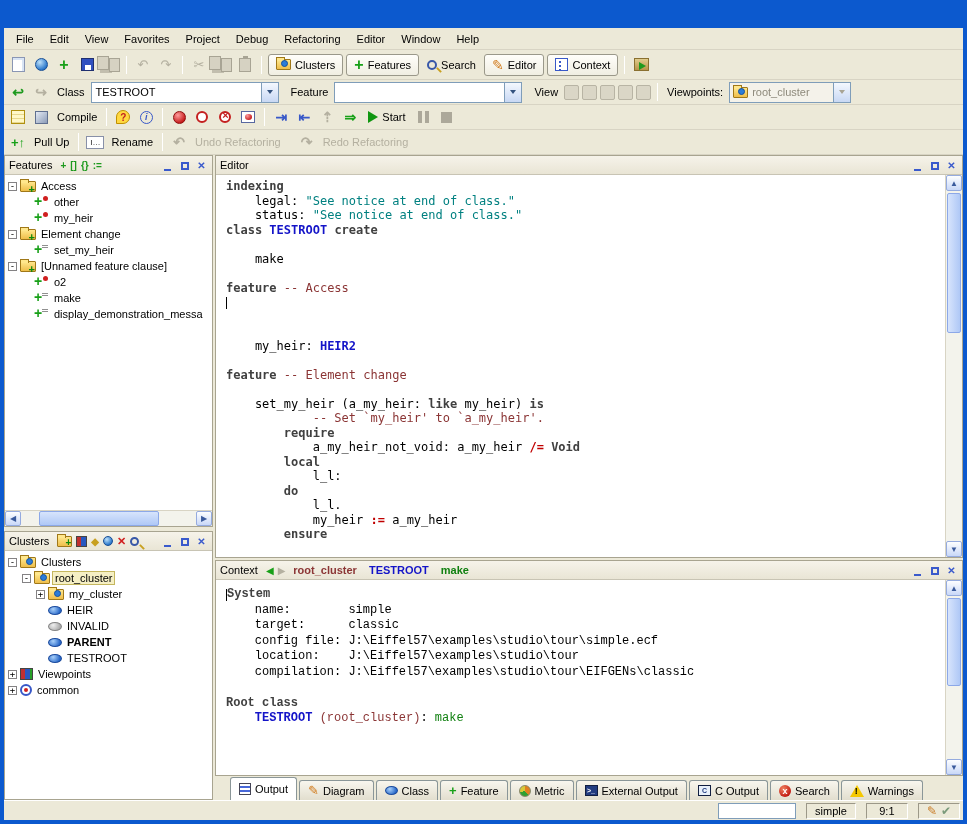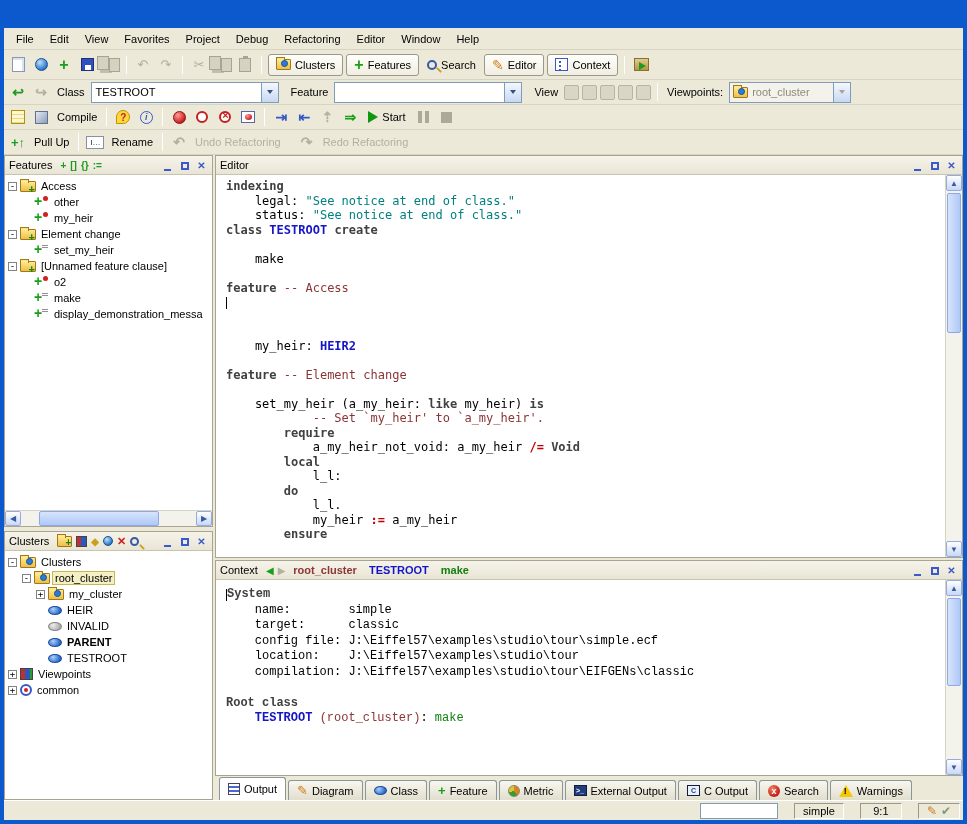--- a/index.html
+++ b/index.html
@@ -151,21 +151,21 @@
   .ti-class { width:13px; height:9px; border-radius:50%; background:radial-gradient(circle at 35% 30%,#A8D0FA,#2868C8 75%); border:1px solid #1A4A9E; }
   .ti-feature { color:#18A018; font-weight:bold; font-size:13px; }
   .ti-feature::before { content:"+"; }
   .ti-metric { width:12px; height:12px; border-radius:50%; background:conic-gradient(#E08020 0 40%,#30A030 40% 70%,#D8C838 70%); border:1px solid #886; }
   .ti-external-output,.ti-c-output { width:13px; height:11px; background:#223C80; color:#fff; font-size:7px; font-weight:bold; display:inline-flex; align-items:center; justify-content:center; border:1px solid #111E40; }
   .ti-c-output { background:#E8F0FA; color:#223C80; }
   .ti-errors { width:12px; height:12px; border-radius:50%; background:radial-gradient(circle at 35% 30%,#F08060,#C01810 75%); color:#fff; font-size:9px; font-weight:bold; display:inline-flex; align-items:center; justify-content:center; }
   .ti-warnings { width:0; height:0; border-left:7px solid transparent; border-right:7px solid transparent; border-bottom:12px solid #F5C800; position:relative; }
   .ti-warnings::after { content:"!"; position:absolute; left:-2px; top:1px; font-size:9px; font-weight:bold; color:#000; }
   
-  .statusbar { position:absolute; left:0; right:0; bottom:0; height:20px; background:#ECE9D8; border-top:1px solid #fff; display:flex; align-items:center; gap:16px; padding:0 3px; font-size:11px; }
+  .statusbar { position:absolute; left:0; right:0; bottom:0; height:20px; background:#ECE9D8; border-top:1px solid #fff; display:flex; align-items:center; gap:10px; padding:0 3px; font-size:11px; }
   .stspace { flex:1; }
   .stinput { width:78px; height:16px; border:1px solid #7F9DB9; background:#fff; font-size:11px; padding:0 3px; font-family:"Liberation Sans",sans-serif; }
   .stcell { height:16px; padding:1px 8px; border:1px solid; border-color:#9C9888 #FFF #FFF #9C9888; display:flex; align-items:center; }
   .sticon { font-size:12px; }
 </style>
 </head>
 <body>
 
 <div id="win">
   <div class="inner">
@@ -543,21 +543,21 @@
               <div class="codeline"><span class="tk-p">    </span><span class="tk-cl">TESTROOT</span><span class="tk-p"> </span><span class="tk-m">(root_cluster)</span><span class="tk-p">: </span><span class="tk-g">make</span></div>
             </div>
           <div class="vscroll">
             <span class="sbtn">▲</span>
             <span class="vthumb" style="top:18px; height:88px;"></span>
             <span class="sbtn down">▼</span>
           </div>
         </div>
       </div>
 
-      <div class="tabbar" style="left:211px;">
+      <div class="tabbar" style="left:222px;">
           <div class="tab sel">
             <span class="tabicon ti-output"></span>
             <span class="tablabel">Output</span>
           </div>
           <div class="tab">
             <span class="tabicon ti-diagram"></span>
             <span class="tablabel">Diagram</span>
           </div>
           <div class="tab">
             <span class="tabicon ti-class"></span>

